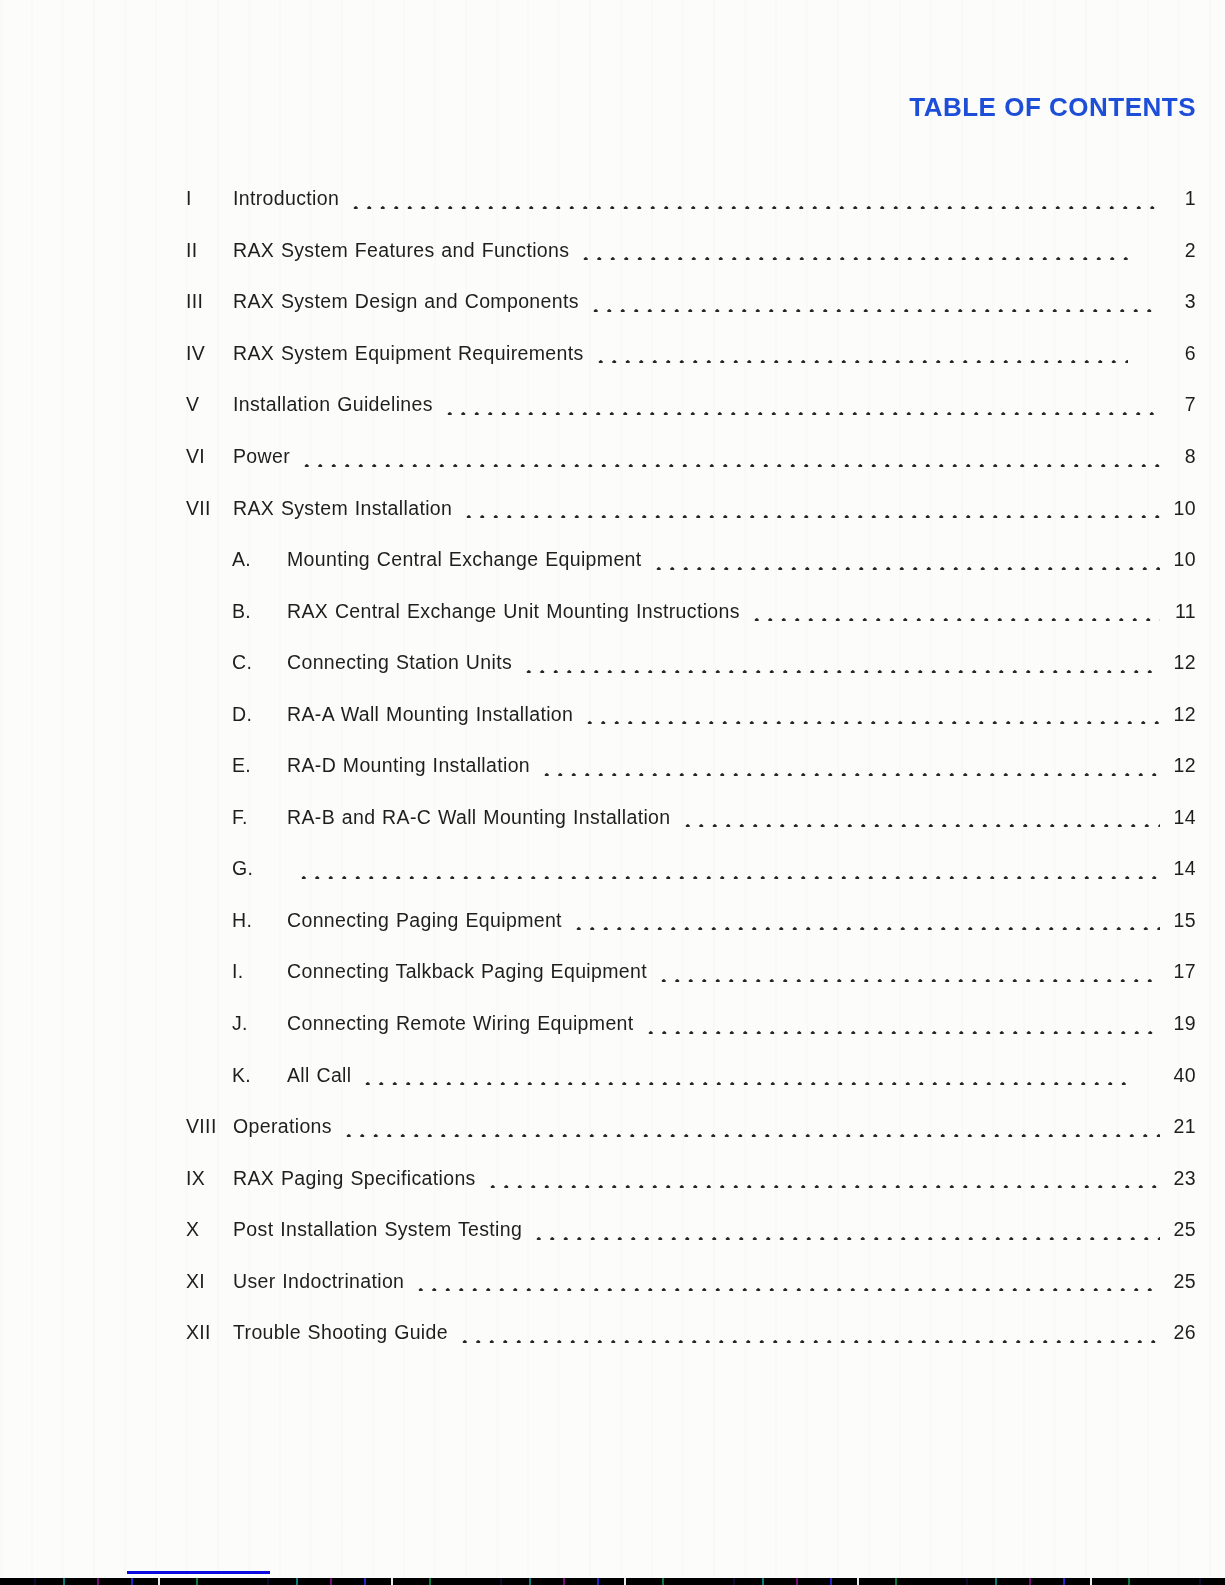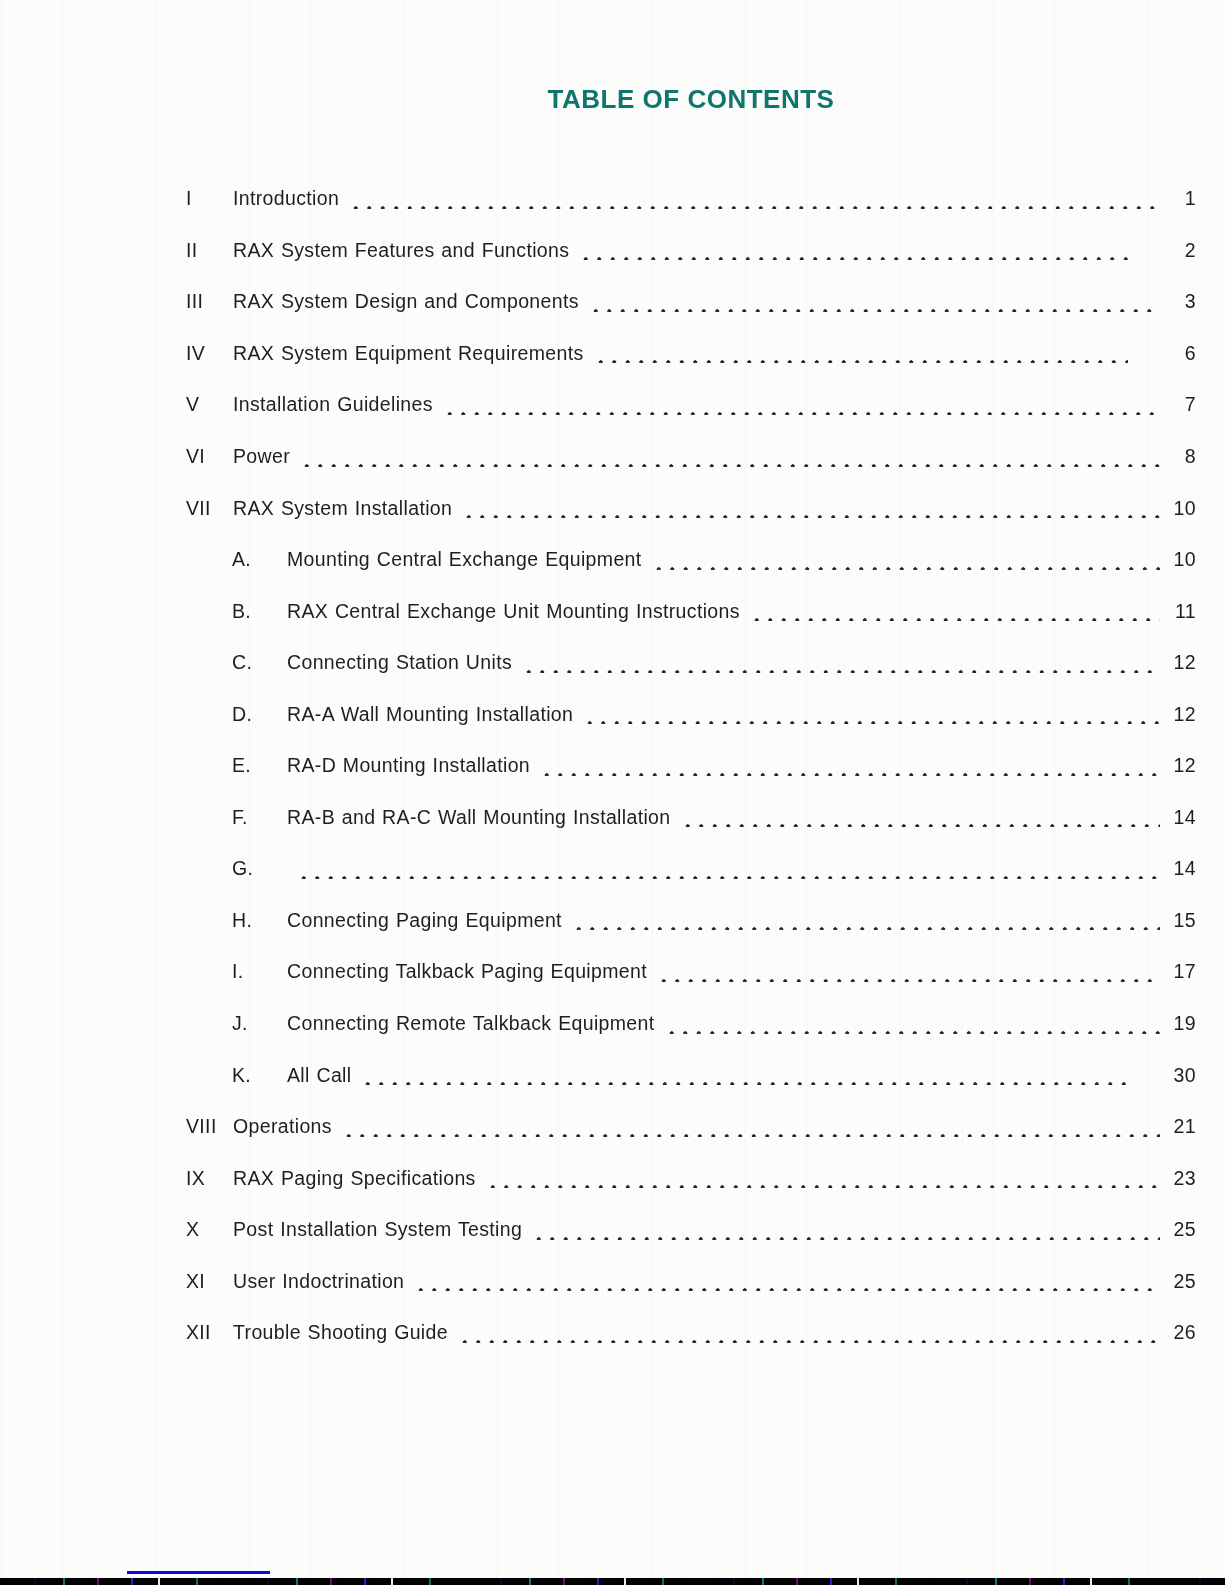--- a/index.html
+++ b/index.html
@@ -21,29 +21,29 @@
   #page::before {
     content: "";
     position: absolute;
     inset: 0;
     background: repeating-linear-gradient(90deg,
       rgba(0,0,0,0.012) 0 2px, rgba(0,0,0,0) 2px 31px);
     pointer-events: none;
   }
   h1.doc-title {
     position: absolute;
-    top: 84px;
+    top: 92px;
     left: 186px;
     width: 1010px;
     margin: 0;
-    text-align: center;
+    text-align: right;
     font-size: 26px;
     font-weight: 700;
     letter-spacing: 0.5px;
-    color: #0f766e;
+    color: #1d4ed8;
   }
   .toc {
     position: absolute;
     top: 173px;
     left: 186px;
     right: 29px;
   }
   .row {
     height: 51.55px;
     display: flex;
@@ -207,29 +207,29 @@
     <span class="pagenum">15</span>
   </div>
       <div class="row level-1">
     <span class="numeral">I.</span>
     <span class="title">Connecting Talkback Paging Equipment</span>
     <span class="leader"></span>
     <span class="pagenum">17</span>
   </div>
       <div class="row level-1">
     <span class="numeral">J.</span>
-    <span class="title">Connecting Remote Talkback Equipment</span>
+    <span class="title">Connecting Remote Wiring Equipment</span>
     <span class="leader"></span>
     <span class="pagenum">19</span>
   </div>
       <div class="row level-1 gap">
     <span class="numeral">K.</span>
     <span class="title">All Call</span>
     <span class="leader"></span>
-    <span class="pagenum">30</span>
+    <span class="pagenum">40</span>
   </div>
       <div class="row level-0">
     <span class="numeral">VIII</span>
     <span class="title">Operations</span>
     <span class="leader"></span>
     <span class="pagenum">21</span>
   </div>
       <div class="row level-0">
     <span class="numeral">IX</span>
     <span class="title">RAX Paging Specifications</span>

